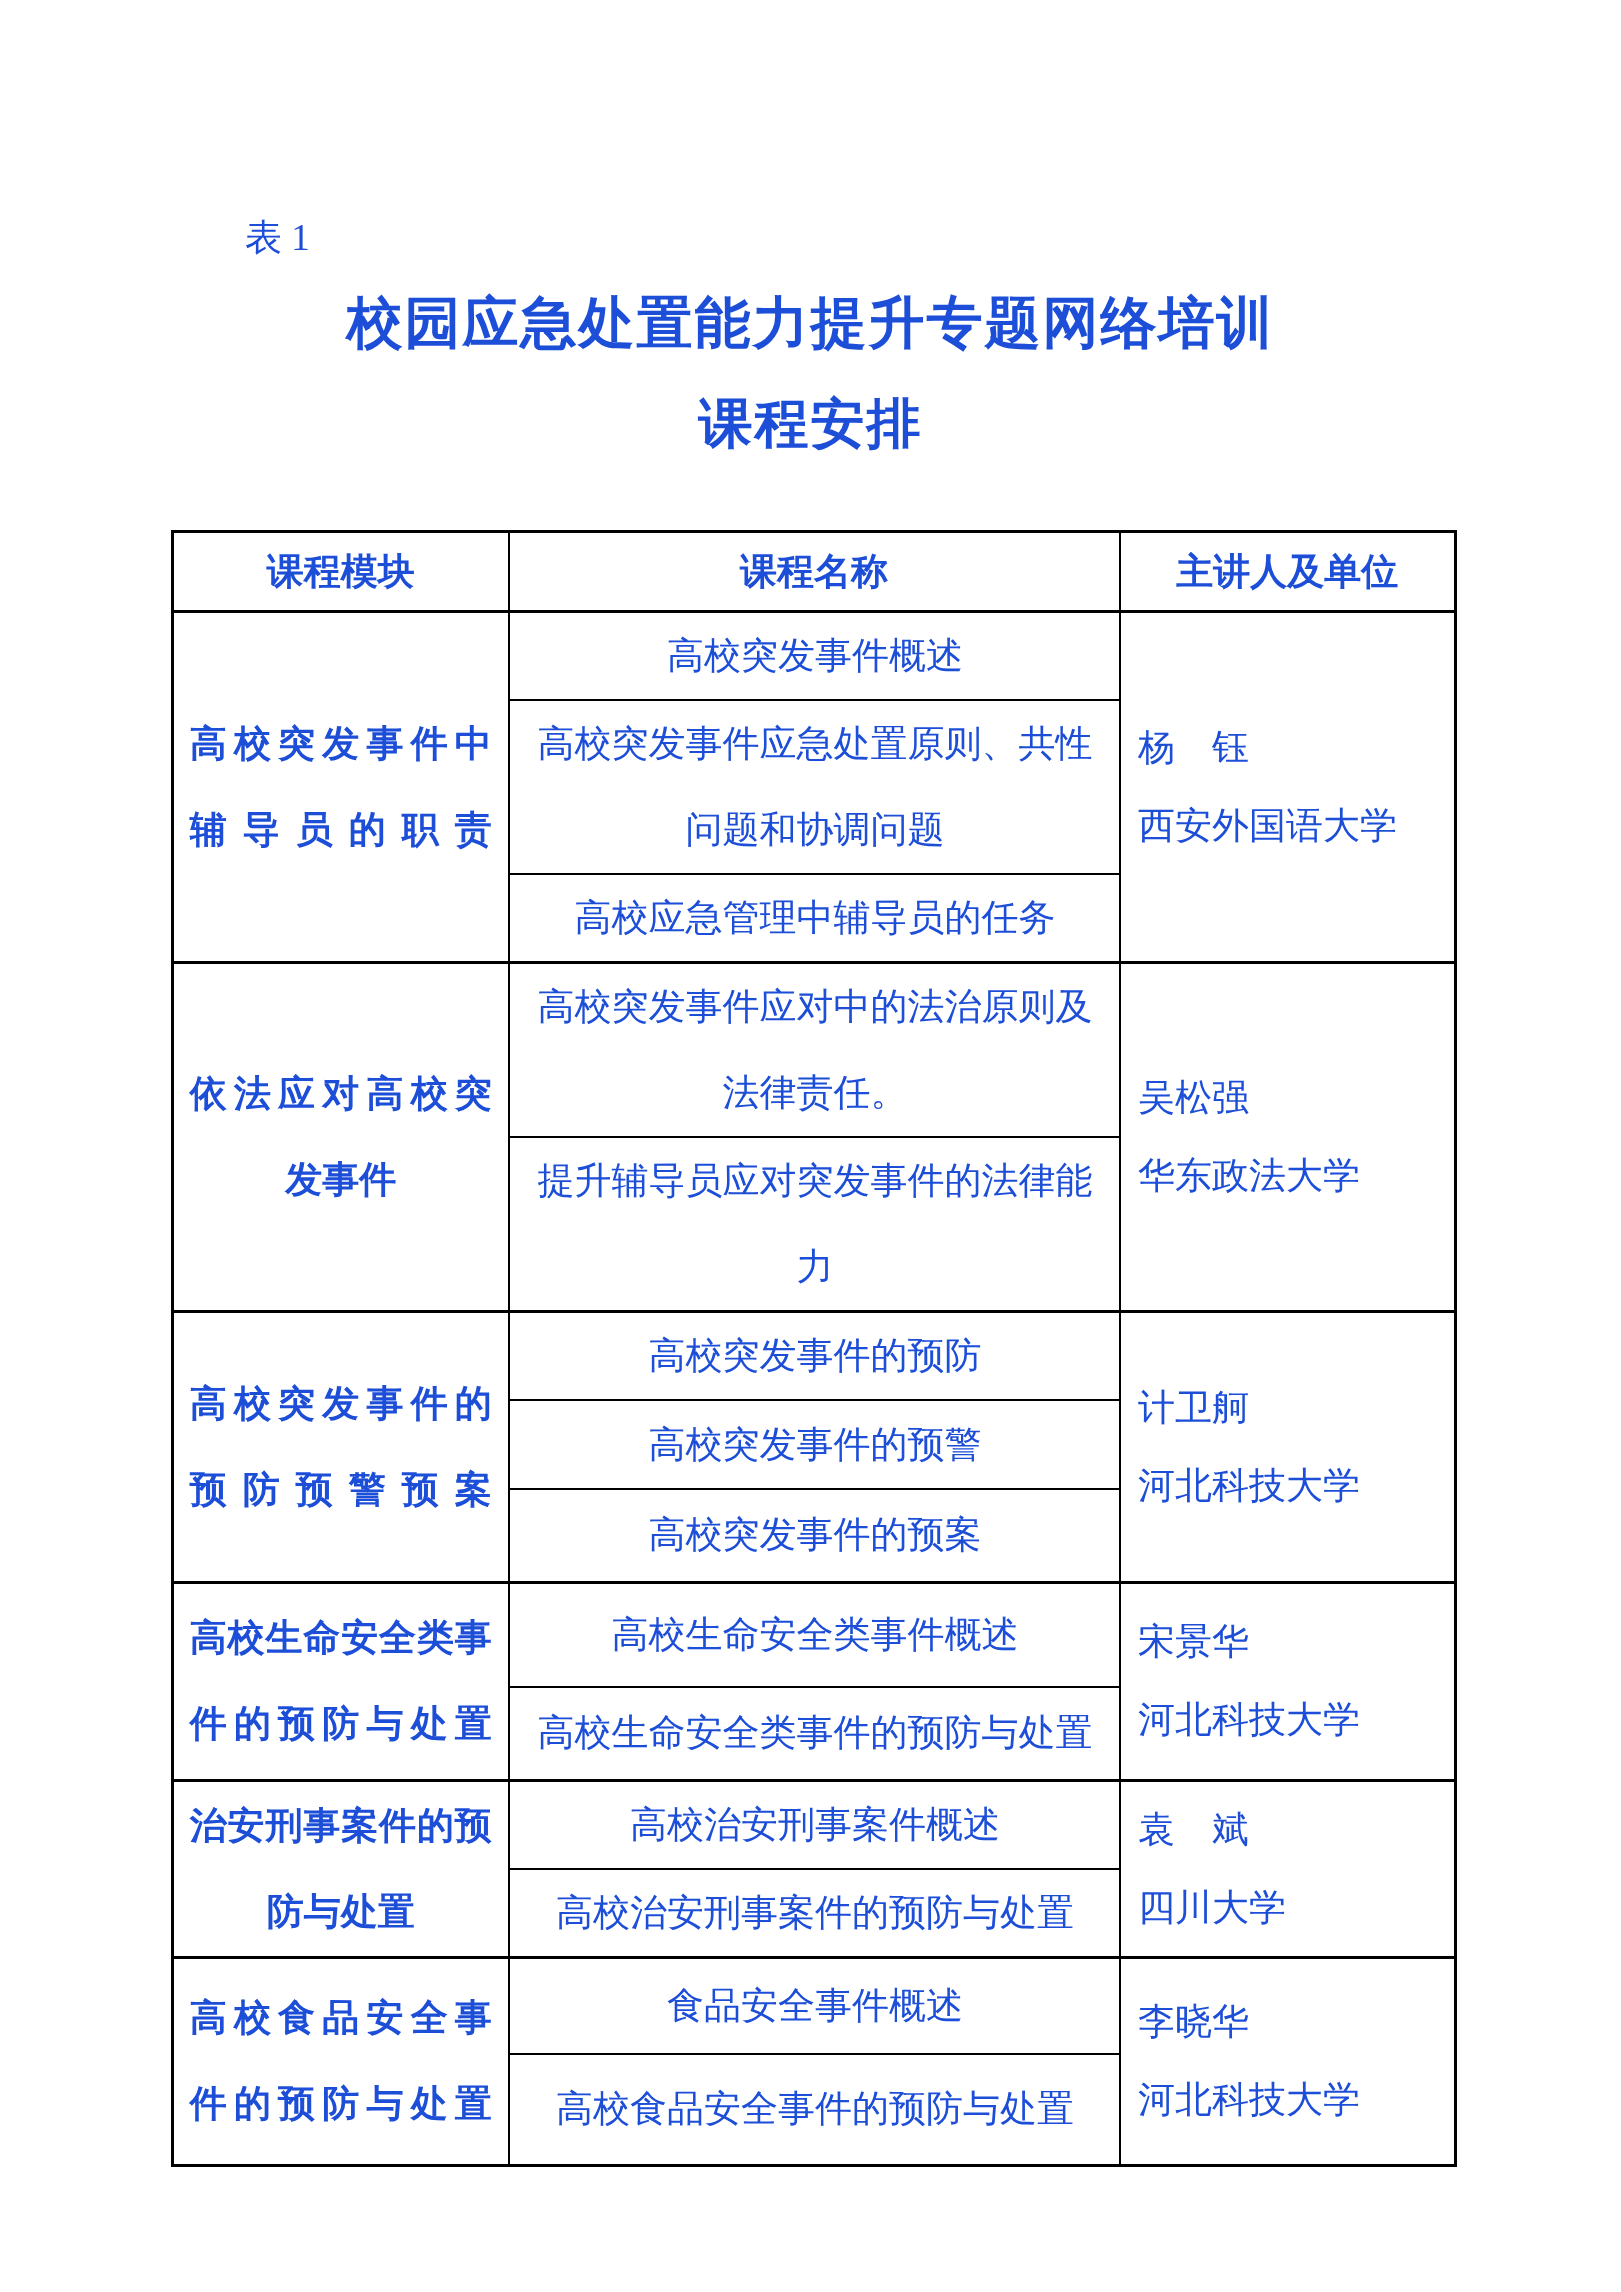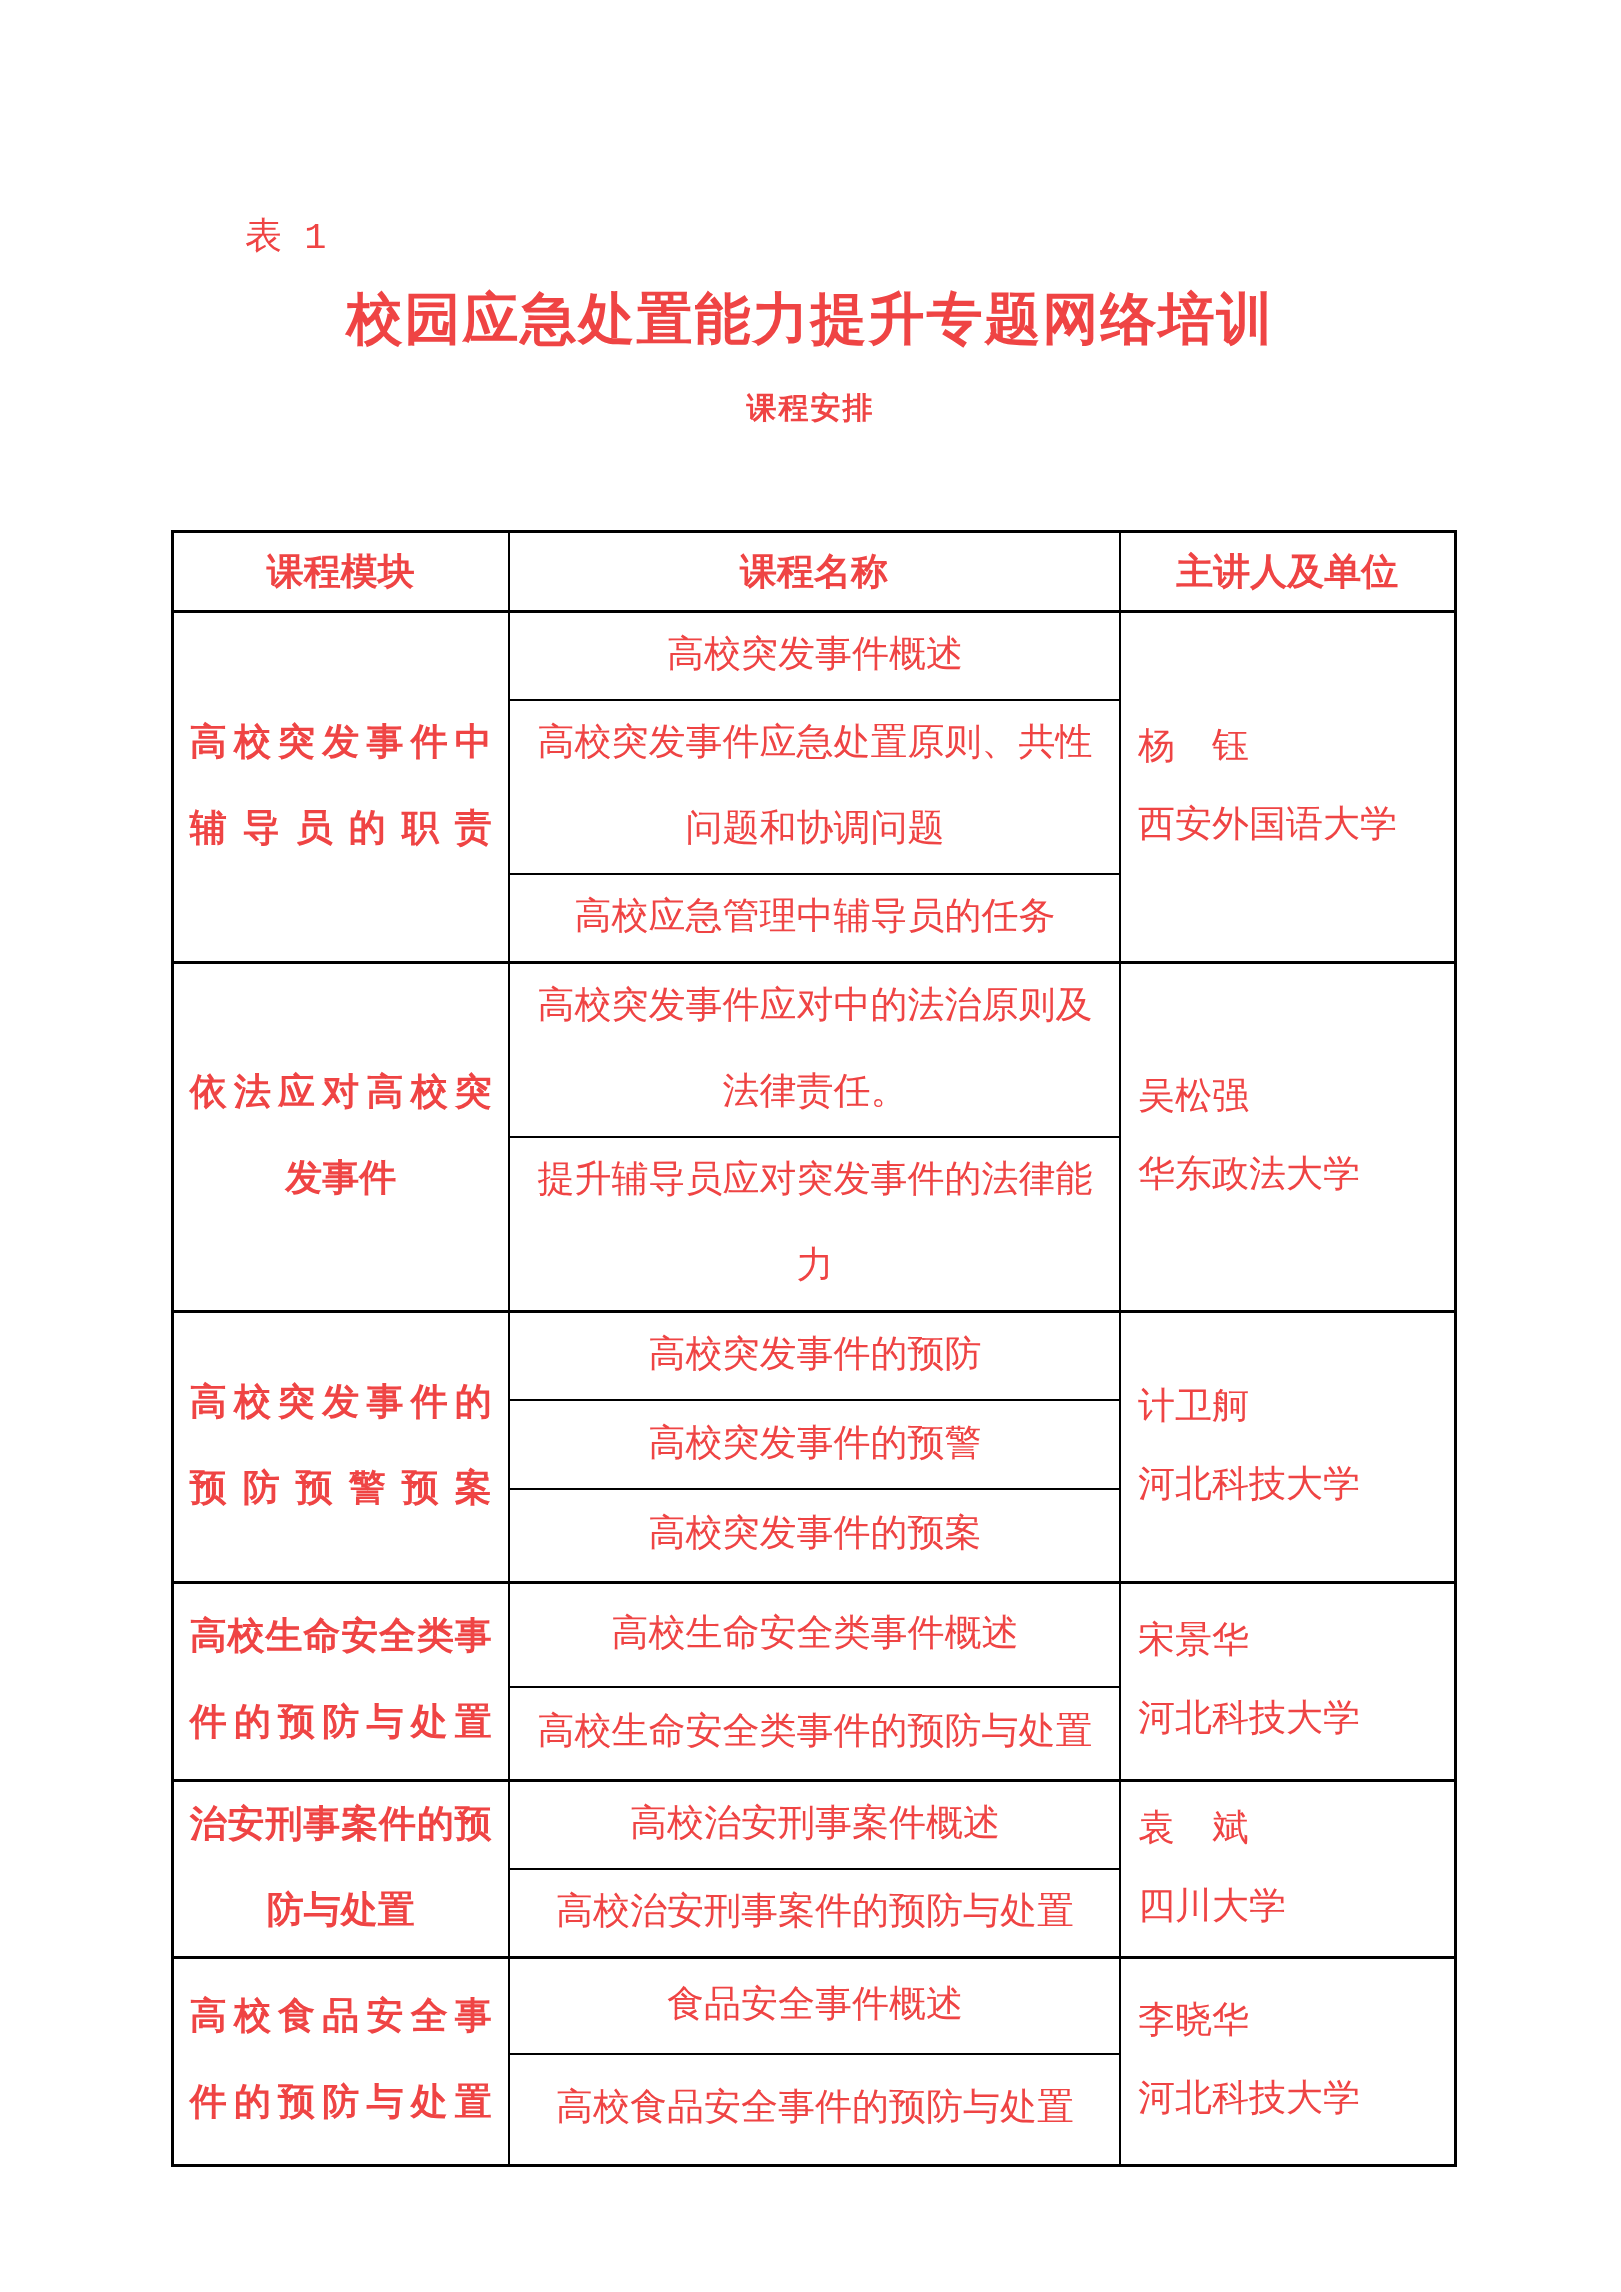--- a/index.html
+++ b/index.html
@@ -1,22 +1,22 @@
 <!DOCTYPE html>
 <html><head>
 <meta charset="utf-8">
 <style>
   html,body { margin:0; padding:0; background:#ffffff; }
   .page {
     position: relative;
     width: 1621px;
     height: 2293px;
     background: #ffffff;
-    color: #ef4444;
-    font-family: Liberation Mono, monospace;
+    color: #1d4ed8;
+    font-family: Liberation Serif, serif;
     overflow: hidden;
   }
   .table-label {
     position: absolute;
     left: 245px;
     top: 218px;
     font-size: 37px;
     line-height: 1.1;
   }
   .doc-title {
@@ -29,21 +29,21 @@
     font-weight: bold;
     letter-spacing: 2px;
     line-height: 1.2;
   }
   .doc-subtitle {
     position: absolute;
     left: 0;
     top: 392px;
     width: 100%;
     text-align: center;
-    font-size: 30px;
+    font-size: 54px;
     font-weight: bold;
     letter-spacing: 2px;
     line-height: 1.2;
   }
   table.course-table {
     position: absolute;
     left: 171px;
     top: 530px;
     width: 1283px;
     border-collapse: collapse;

